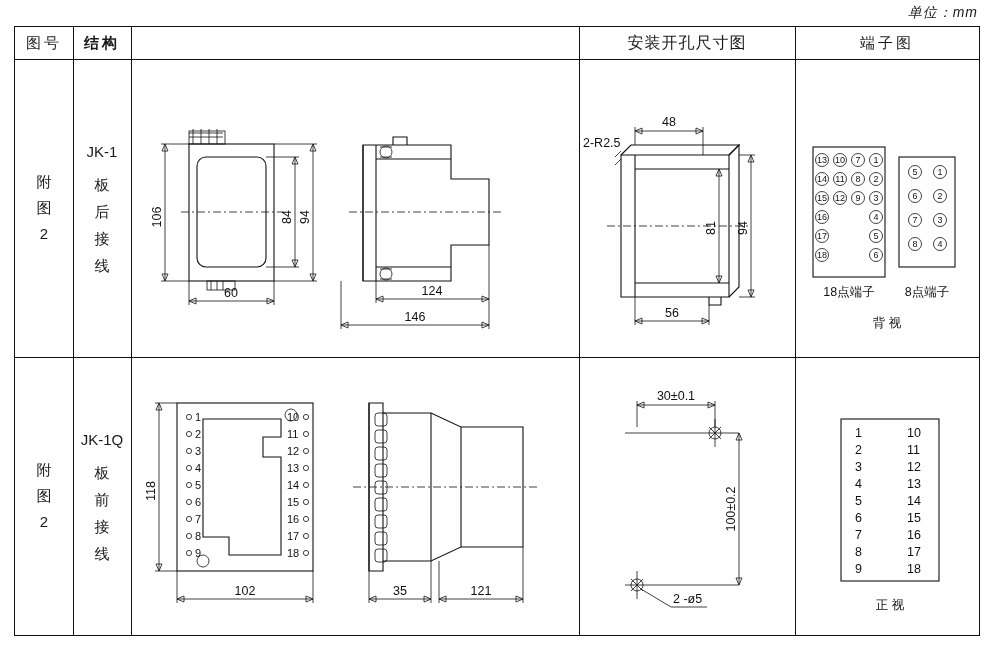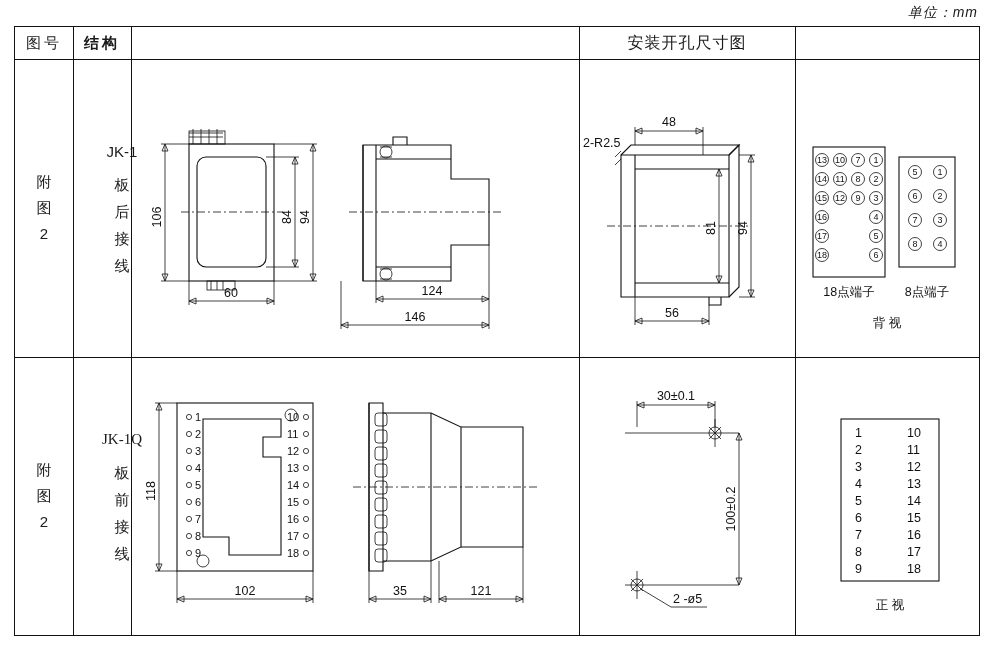--- a/index.html
+++ b/index.html
@@ -29,21 +29,21 @@
     font-size:15px;letter-spacing:3px;
   }
   .rowlabel{
     position:absolute;
     display:flex;flex-direction:column;align-items:center;justify-content:center;
     font-size:15px;line-height:26px;
   }
   .structlabel{
     position:absolute;
     display:flex;flex-direction:column;align-items:center;justify-content:center;
-    font-size:15px;line-height:27px;margin-left:20px;
+    font-size:15px;line-height:27px;
   }
   svg{position:absolute;left:0;top:0;overflow:visible;}
   .d{stroke:#111;fill:none;stroke-width:1.1;}
   .dthin{stroke:#111;fill:none;stroke-width:0.8;}
   .dash{stroke:#111;fill:none;stroke-width:0.8;stroke-dasharray:8 3 2 3;}
   .lbl{font-size:12.5px;fill:#111;font-family:"Liberation Sans",sans-serif;}
   .lblsm{font-size:11px;fill:#111;font-family:"Liberation Sans",sans-serif;}
   .termnum{font-size:9px;fill:#111;font-family:"Liberation Sans",sans-serif;}
   .vtext{font-size:12.5px;fill:#111;}
 </style>
@@ -59,20 +59,21 @@
   <div class="hline" style="top:330px;"></div>
 
   <div class="vline" style="left:58px;"></div>
   <div class="vline" style="left:116px;"></div>
   <div class="vline" style="left:564px;"></div>
   <div class="vline" style="left:780px;"></div>
 
   <div class="hdr-cell" style="left:0;width:58px;">图号</div>
   <div class="hdr-cell" style="left:58px;width:58px;font-weight:bold;">结构</div>
   <div class="hdr-cell" style="left:564px;width:216px;font-size:16px;letter-spacing:1px;">安装开孔尺寸图</div>
+  <div class="hdr-cell" style="left:780px;width:184px;">端子图</div>
 
   <div class="rowlabel" style="left:0;top:32px;width:58px;height:298px;">
     <span>附</span>
     <span>图</span>
     <span>2</span>
   </div>
 
   <div class="structlabel" style="left:58px;top:32px;width:58px;height:298px;">
     <span style="margin-bottom:6px;">JK-1</span>
     <span>板</span>
@@ -255,21 +256,21 @@
     <text class="lbl" x="92" y="268" text-anchor="middle">背  视</text>
   </svg>
 
   <div class="rowlabel" style="left:0;top:330px;width:58px;height:278px;">
     <span>附</span>
     <span>图</span>
     <span>2</span>
   </div>
 
   <div class="structlabel" style="left:58px;top:330px;width:58px;height:278px;">
-    <span style="margin-bottom:6px;font-family:Liberation Serif, serif;">JK-1Q</span>
+    <span style="margin-bottom:6px;">JK-1Q</span>
     <span>板</span>
     <span>前</span>
     <span>接</span>
     <span>线</span>
   </div>
 
   <svg width="448" height="278" style="left:116px;top:330px;">
 
     <rect class="d" x="46" y="46" width="136" height="168"></rect>
 

